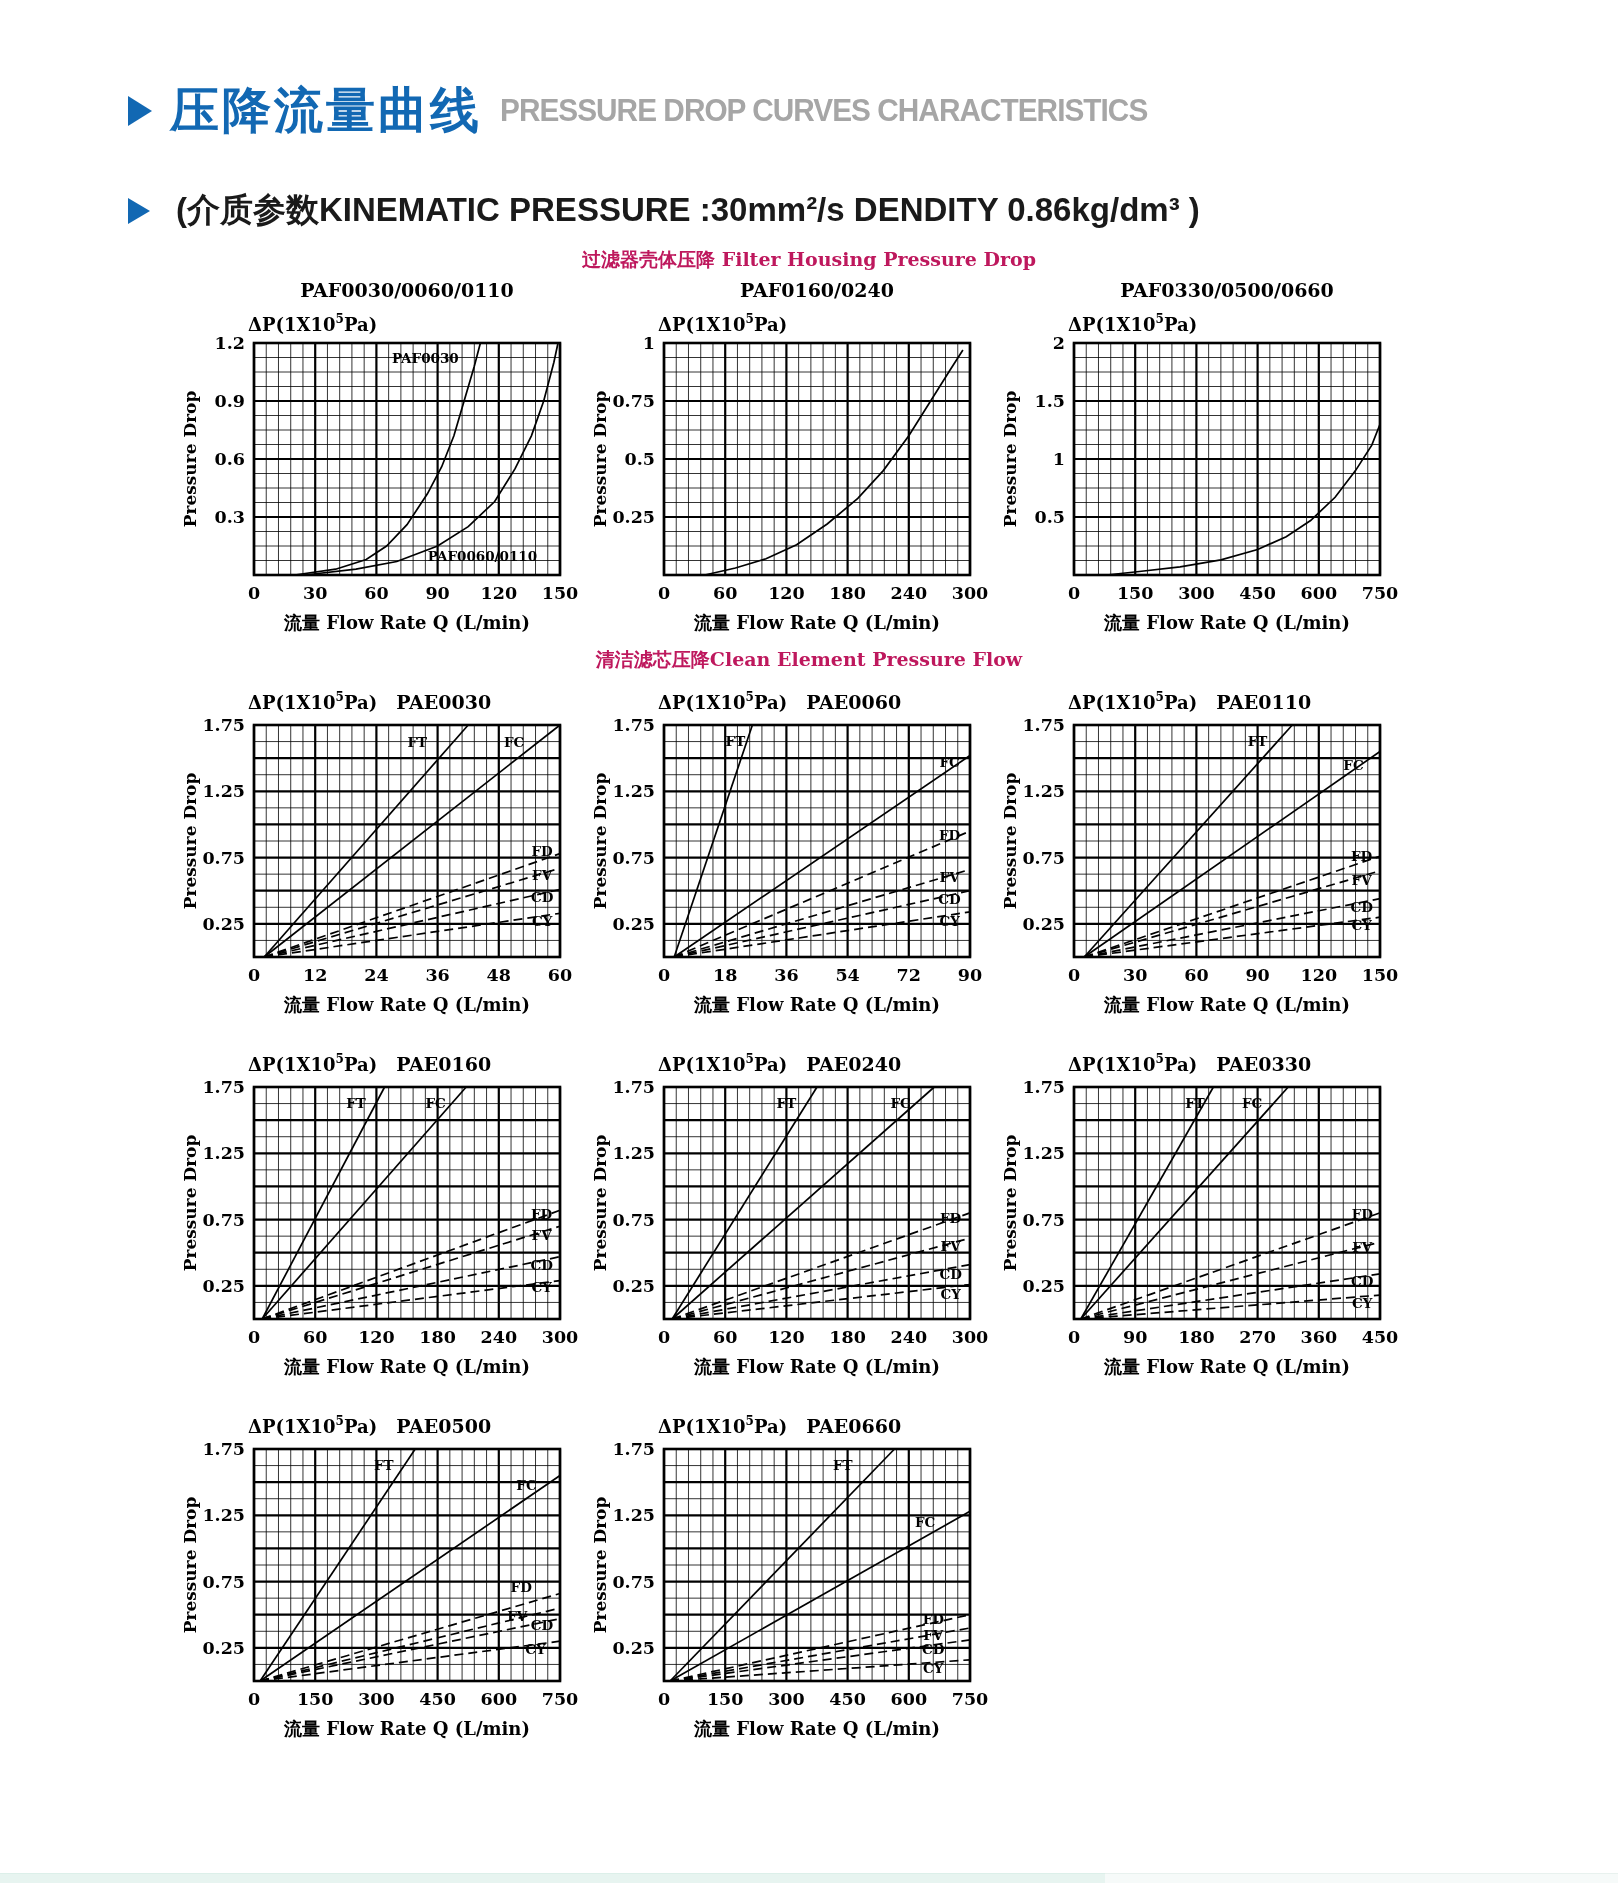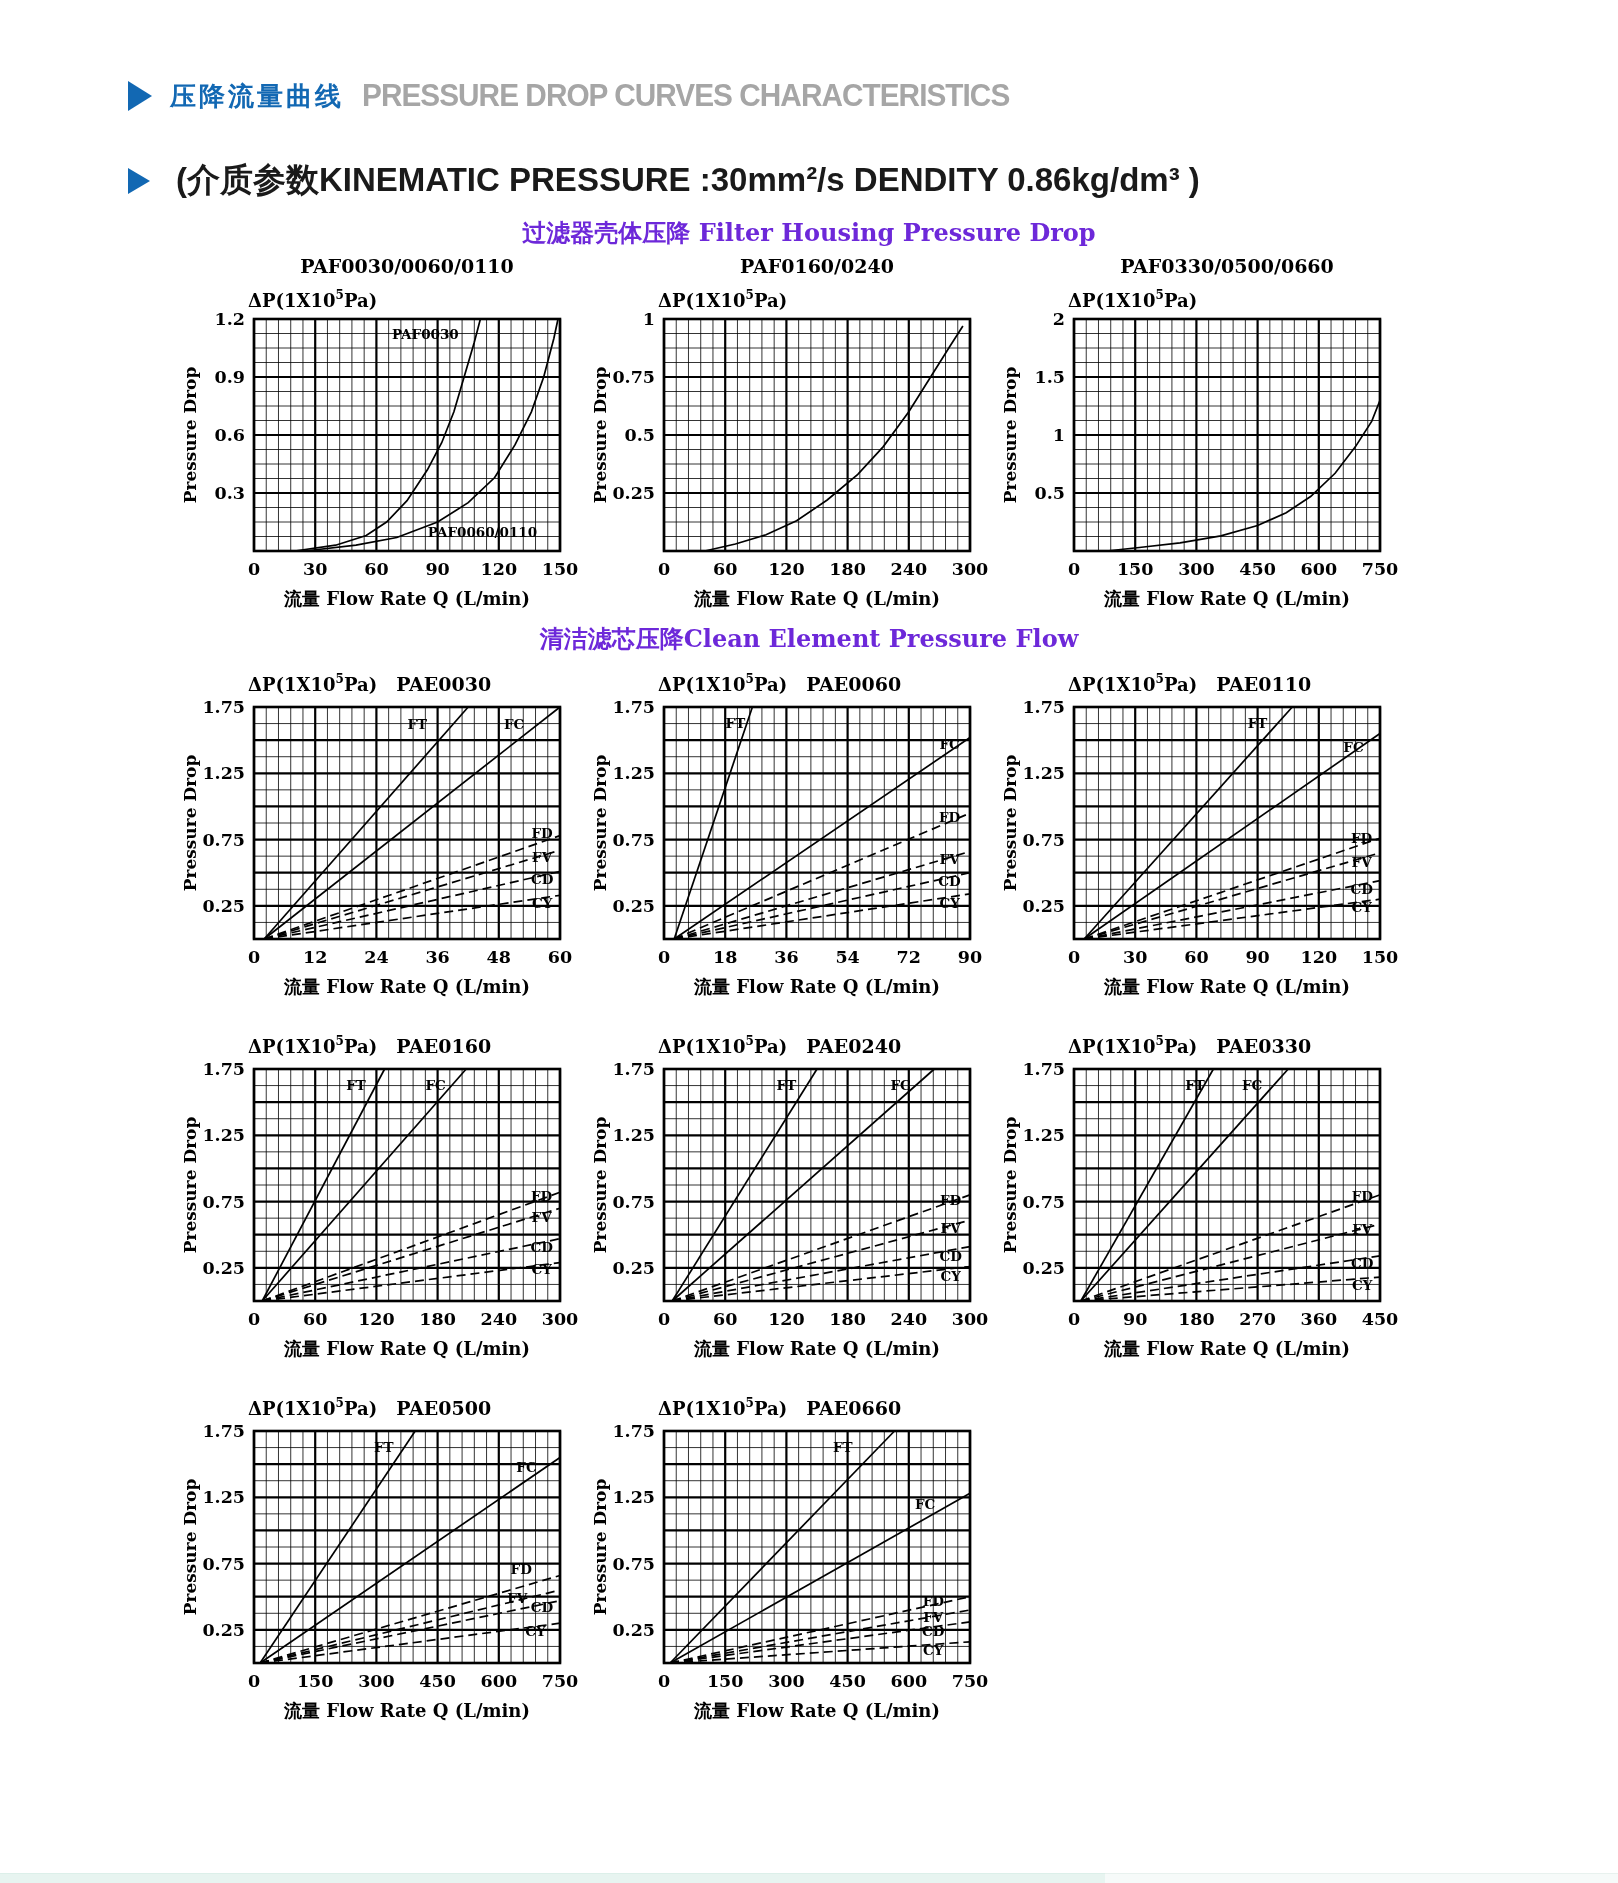--- a/index.html
+++ b/index.html
@@ -3,27 +3,27 @@
 <meta charset="utf-8">
 <style>
   html,body{margin:0;padding:0;background:#ffffff;}
   body{width:1618px;height:1883px;position:relative;font-family:"Liberation Sans",sans-serif;color:#111;}
   .page{width:1618px;height:1883px;position:relative;overflow:hidden;background:#fff;}
 
   
   .hdr-row{display:flex;align-items:center;gap:18px;padding:78px 0 0 128px;}
   .tri{width:0;height:0;border-left:24px solid #1268b3;border-top:15px solid transparent;border-bottom:15px solid transparent;flex:0 0 auto;}
   .tri.small{border-left-width:22px;border-top-width:13px;border-bottom-width:13px;}
-  .t-zh{font-size:26px;font-weight:bold;color:#1268b3;letter-spacing:3px;font-family:"Liberation Sans",sans-serif;}
+  .t-zh{font-size:49px;font-weight:bold;color:#1268b3;letter-spacing:3px;font-family:"Liberation Sans",sans-serif;}
   .t-en{font-size:31px;font-weight:bold;color:#a6a6a6;letter-spacing:-1px;transform:scaleX(.96);transform-origin:left;white-space:nowrap;}
   .sub-row{display:flex;align-items:center;gap:26px;padding:44px 0 0 128px;}
   .sub-text{font-size:33px;font-weight:bold;color:#1a1a1a;letter-spacing:0px;white-space:nowrap;}
 
   
-  .sec-title{font-family:"DejaVu Serif","Liberation Serif",serif;font-weight:bold;font-size:24px;text-align:center;width:1240px;margin:0 auto;color:#6d28d9;}
+  .sec-title{font-family:"DejaVu Serif","Liberation Serif",serif;font-weight:bold;font-size:19px;text-align:center;width:1240px;margin:0 auto;color:#be185d;}
   .sec-title.first{margin-top:14px;}
   .sec-title.second{margin-top:2px;}
 
   
   .chart-row{display:flex;align-items:flex-start;padding-left:178px;gap:10px;}
   .chart{flex:0 0 auto;}
   svg text{font-family:"DejaVu Serif","Liberation Serif",serif;font-weight:bold;fill:#000;}
 
   .footer-strip{position:absolute;left:0;bottom:0;width:1105px;height:9px;background:#e7f4f0;border-top:1px solid #dcefe9;}
   .footer-strip2{position:absolute;left:1105px;bottom:0;width:513px;height:9px;background:#f6faf9;border-top:1px solid #e8f1ee;}

